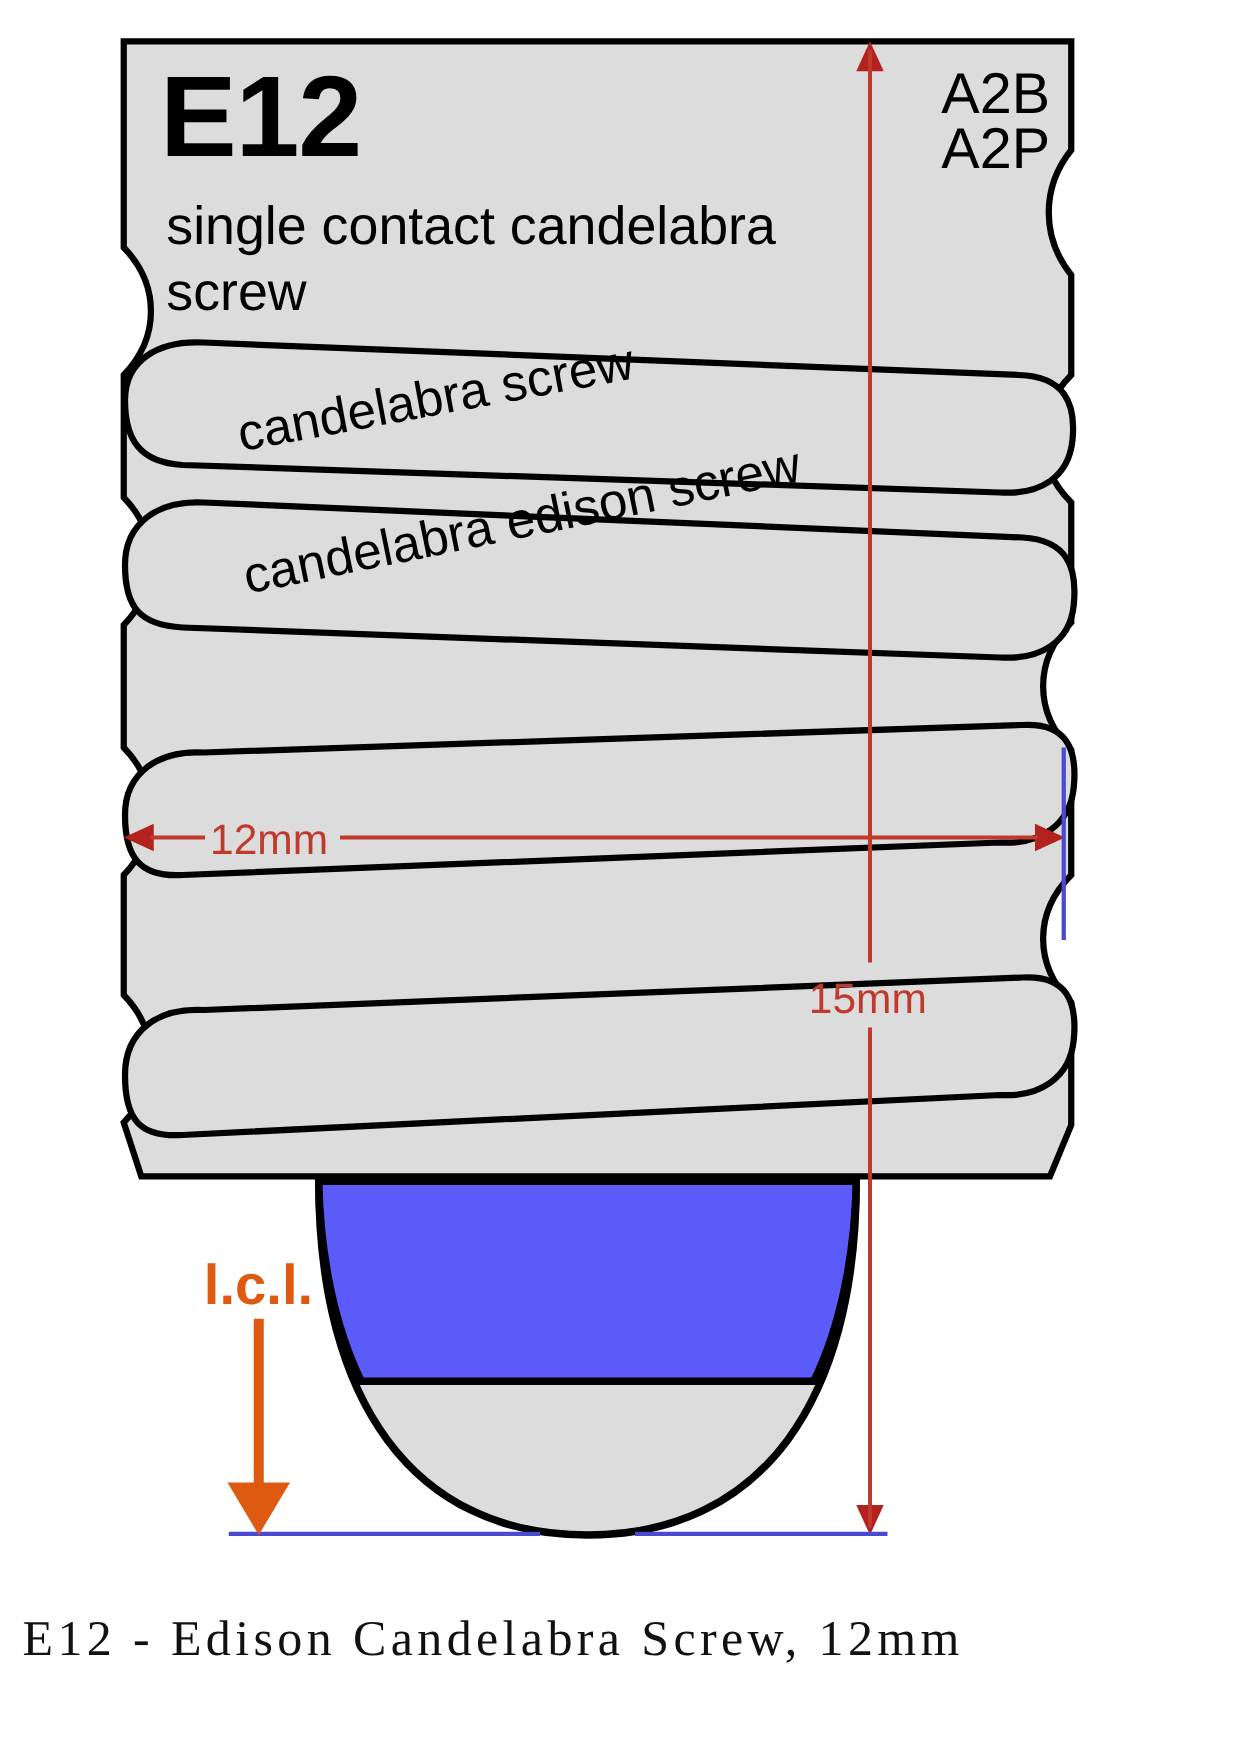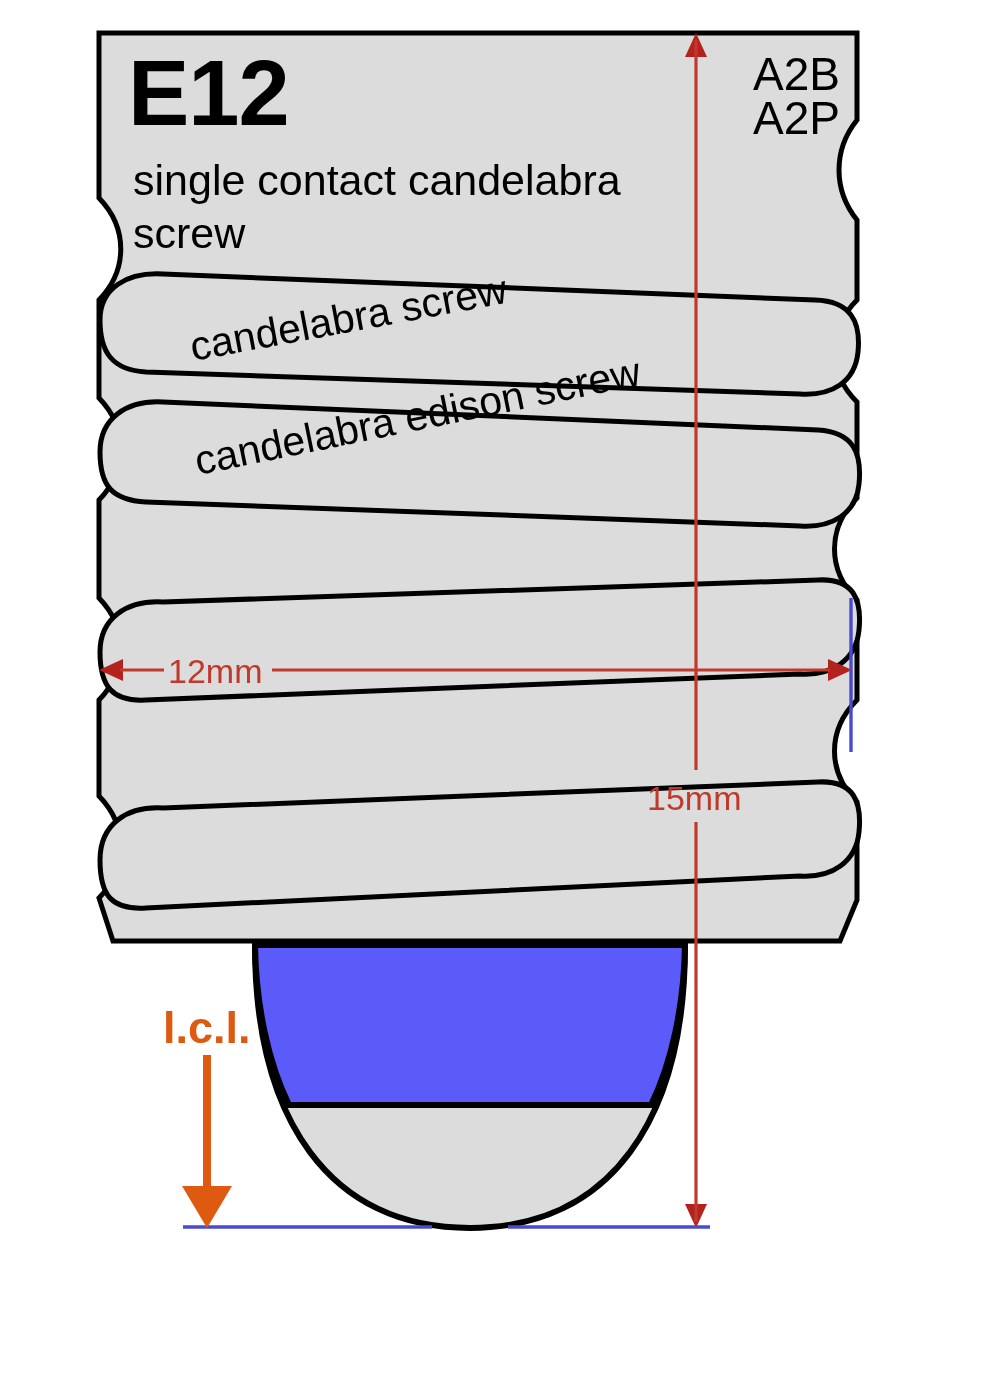--- a/index.html
+++ b/index.html
@@ -198,14 +198,15 @@
     <path class="dim-blue-line" d="M 508,1227 L 710,1227"></path>
 
     <g>
       <text class="t-lcl" x="163" y="1043">l.c.l.</text>
       <path class="lcl-line" d="M 207,1055 L 207,1195"></path>
       <polygon class="lcl-fill" points="207,1228 182,1186 232,1186"></polygon>
     </g>
 
   </svg>
 
+  <div class="caption-text">E12 - Edison Candelabra Screw, 12mm</div>
 
 </div>
 
 </body></html>

